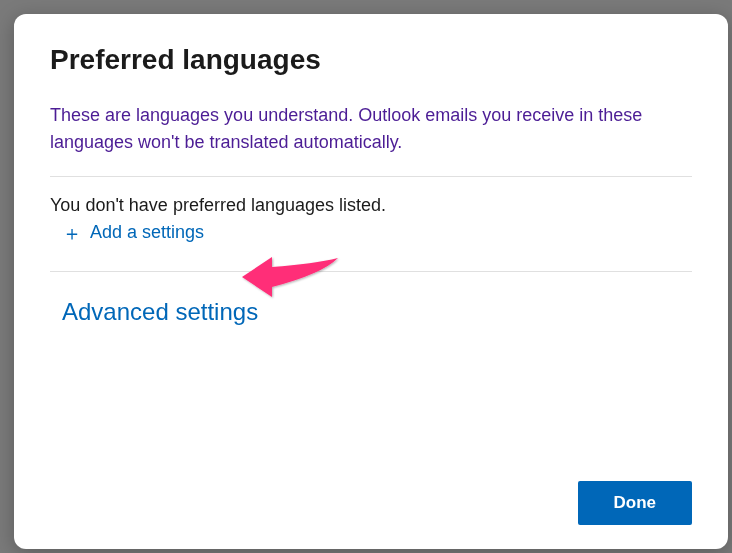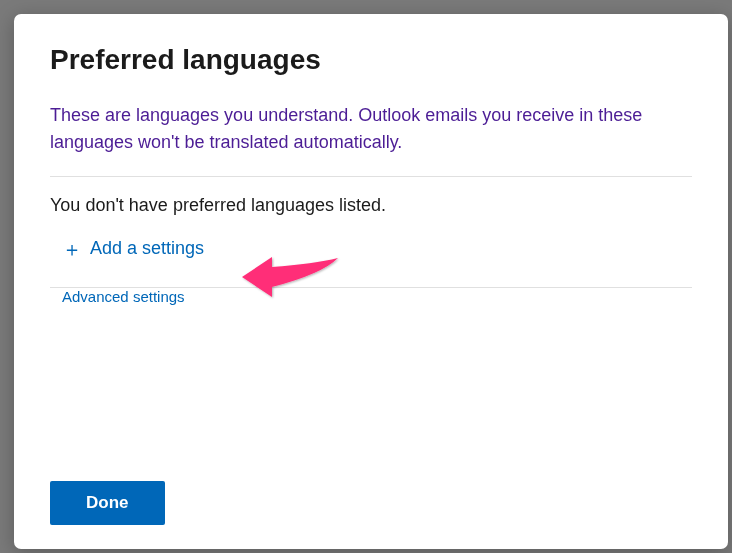--- a/index.html
+++ b/index.html
@@ -11,21 +11,21 @@
       position: relative;
       overflow: hidden;
     }
     .modal {
       position: absolute;
       top: 14px;
       left: 14px;
       right: 4px;
       bottom: 4px;
       background: #ffffff;
-      border-radius: 7px;
+      border-radius: 12px;
       box-shadow: 0 4px 20px rgba(0,0,0,0.25);
       padding: 30px 36px 24px 36px;
       display: flex;
       flex-direction: column;
     }
     .title {
       font-size: 28px;
       font-weight: 600;
       color: #1b1b1b;
       margin-bottom: 26px;
@@ -39,49 +39,50 @@
     }
     .divider {
       border: none;
       border-top: 1px solid #e0e0e0;
       margin: 0;
     }
     .status {
       font-size: 18px;
       color: #1b1b1b;
       margin-top: 18px;
-      margin-bottom: 22px;
+      margin-bottom: 6px;
     }
     .add-language {
       display: inline-flex;
       align-items: center;
       gap: 8px;
       color: #0067b8;
       font-size: 18px;
       cursor: pointer;
       margin-left: 12px;
       margin-bottom: 28px;
       position: relative;
     }
     .plus-icon {
       font-size: 20px;
       font-weight: 300;
       line-height: 1;
     }
     .advanced {
       color: #0067b8;
-      font-size: 15px;
+      font-size: 24px;
+      margin-top: 26px;
       margin-left: 12px;
       cursor: pointer;
       display: inline-block;
     }
     .footer {
       margin-top: auto;
       display: flex;
-      justify-content: flex-start;
+      justify-content: flex-end;
       padding-top: 20px;
     }
     .done-btn {
       background: #0067b8;
       color: #ffffff;
       border: none;
       padding: 12px 36px;
       font-size: 17px;
       font-weight: 600;
       cursor: pointer;

